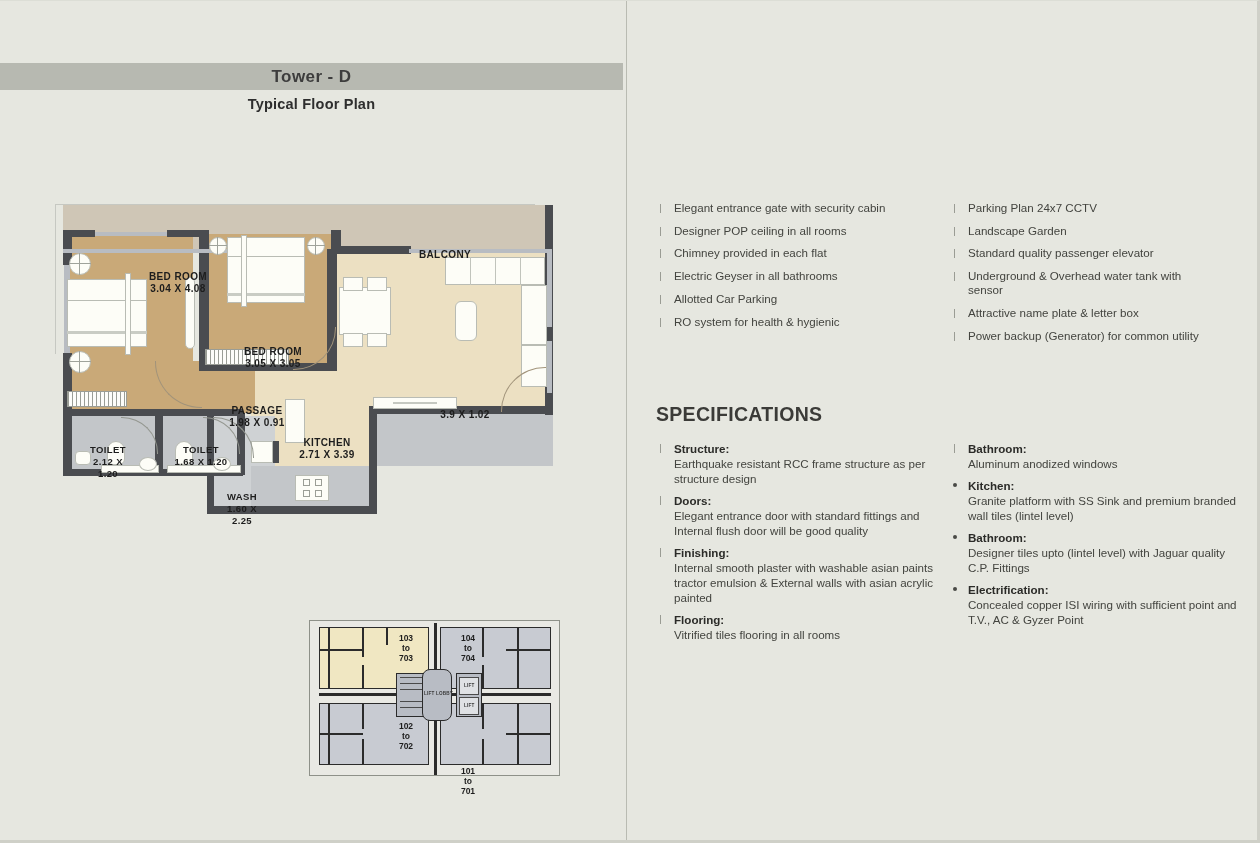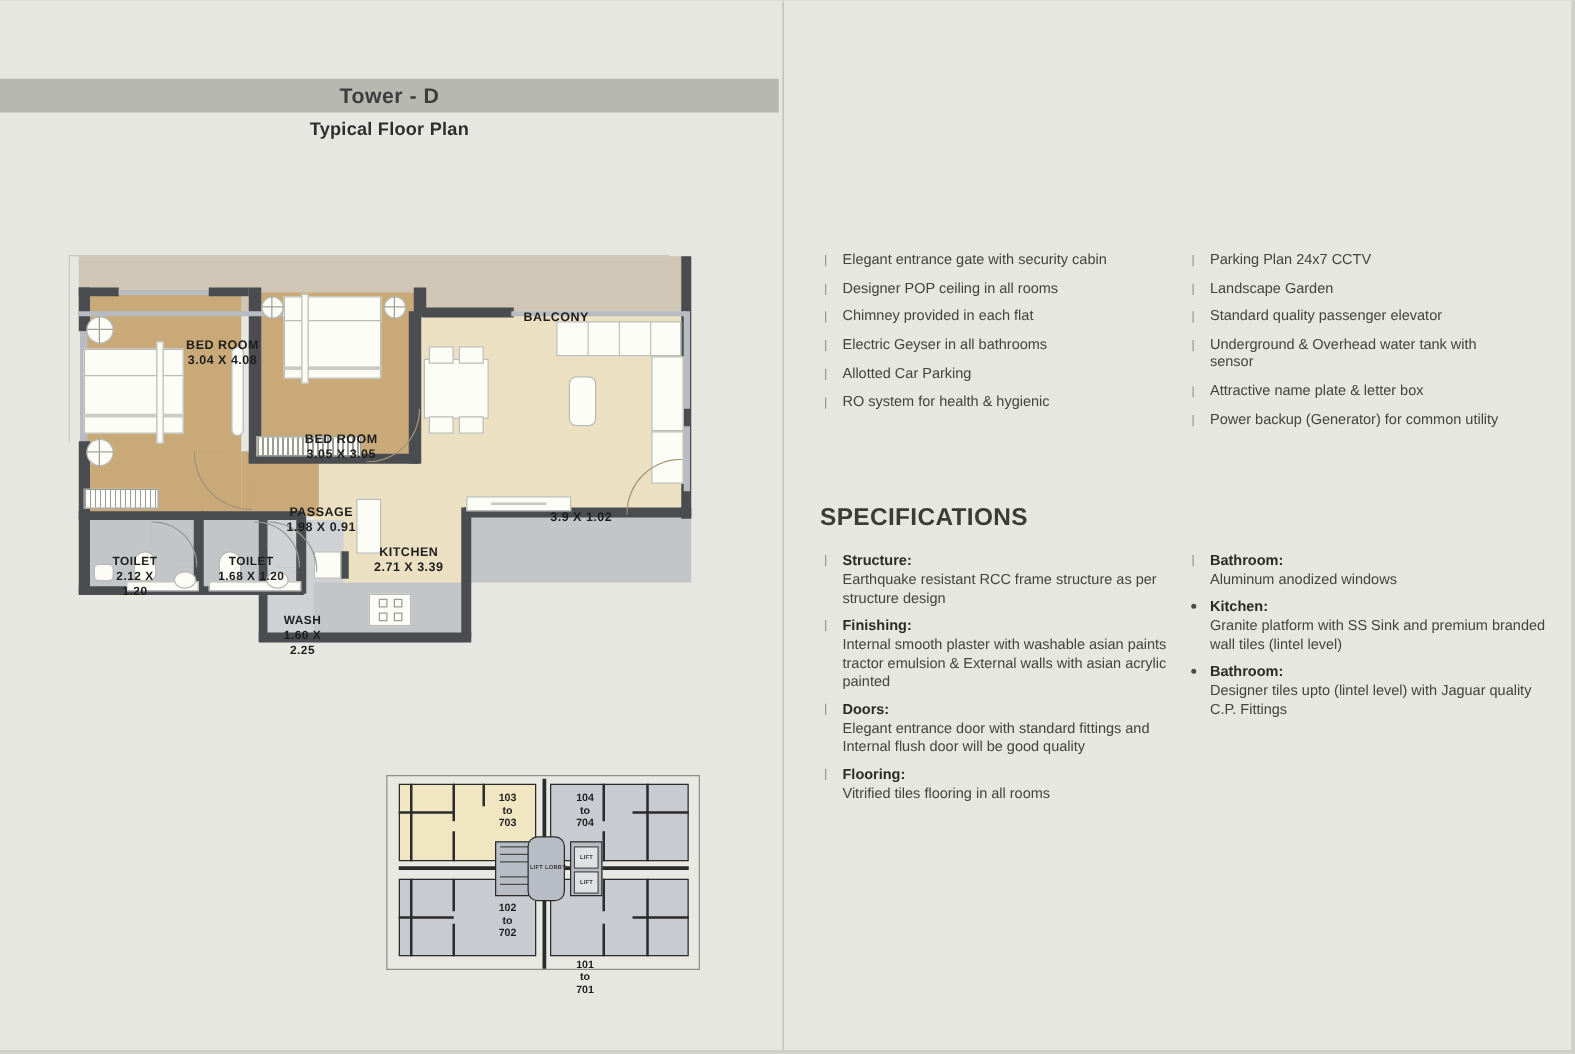--- a/index.html
+++ b/index.html
@@ -415,27 +415,27 @@
     <div class="sec-head" style="left:29px;top:402px;">SPECIFICATIONS</div>
 
     <div class="col" style="left:31px;top:440px;width:290px;">
       <div class="li spec-li">
           <span class="bullet"></span>
           <span class="hd">Structure:</span>
           <span class="bd">Earthquake resistant RCC frame structure as per structure design</span>
         </div>
       <div class="li spec-li">
           <span class="bullet"></span>
+          <span class="hd">Doors:</span>
+          <span class="bd">Elegant entrance door with standard fittings and Internal flush door will be good quality</span>
+        </div>
+      <div class="li spec-li">
+          <span class="bullet"></span>
           <span class="hd">Finishing:</span>
           <span class="bd">Internal smooth plaster with washable asian paints tractor emulsion &amp; External walls with asian acrylic painted</span>
-        </div>
-      <div class="li spec-li">
-          <span class="bullet"></span>
-          <span class="hd">Doors:</span>
-          <span class="bd">Elegant entrance door with standard fittings and Internal flush door will be good quality</span>
         </div>
       <div class="li spec-li">
           <span class="bullet"></span>
           <span class="hd">Flooring:</span>
           <span class="bd">Vitrified tiles flooring in all rooms</span>
         </div>
     </div>
 
     <div class="col" style="left:325px;top:440px;width:290px;">
       <div class="li spec-li">
@@ -446,15 +446,20 @@
       <div class="li spec-li">
           <span class="bullet dot"></span>
           <span class="hd">Kitchen:</span>
           <span class="bd">Granite platform with SS Sink and premium branded wall tiles (lintel level)</span>
         </div>
       <div class="li spec-li">
           <span class="bullet dot"></span>
           <span class="hd">Bathroom:</span>
           <span class="bd">Designer tiles upto (lintel level) with Jaguar quality C.P. Fittings</span>
         </div>
+      <div class="li spec-li">
+          <span class="bullet dot"></span>
+          <span class="hd">Electrification:</span>
+          <span class="bd">Concealed copper ISI wiring with sufficient point and T.V., AC &amp; Gyzer Point</span>
+        </div>
     </div>
   </div>
 </div>
 
 </body></html>

